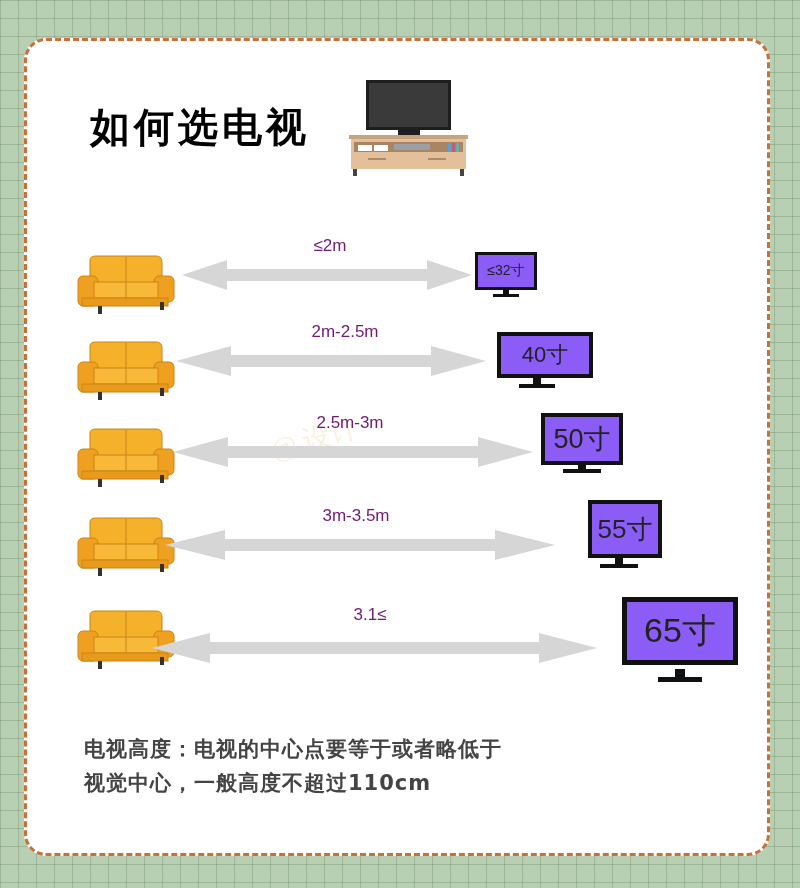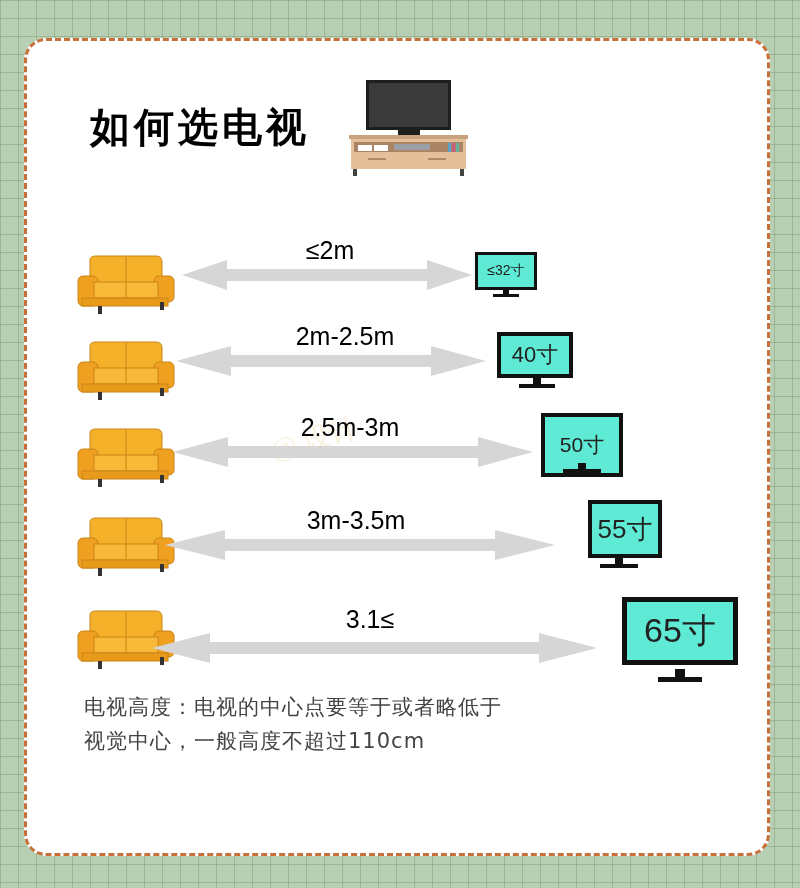--- a/index.html
+++ b/index.html
@@ -18,33 +18,33 @@
   }
   .title {
     position:absolute; left:90px; top:100px; font-size:40px; font-weight:bold;
     color:#000000; letter-spacing:4px; font-family:"DejaVu Sans", sans-serif;
   }
   .hero-tv { position:absolute; left:346px; top:78px; width:125px; height:100px; }
   .row { position:absolute; left:0; width:800px; }
   .sofa { position:absolute; left:76px; width:100px; height:62px; }
   .arrow { position:absolute; height:30px; }
   .dist {
-    position:absolute; font-family:"Liberation Sans", sans-serif; font-size:25px; color:#000000;
+    position:absolute; font-family:"Liberation Sans", sans-serif; font-size:17px; color:#701a75;
     text-align:center; white-space:nowrap;
   }
   .tv { position:absolute; }
   .tv .screen {
-    position:absolute; left:0; top:0; right:0; background:#5eead4; border:4px solid #111;
+    position:absolute; left:0; top:0; right:0; background:#8b5cf6; border:4px solid #111;
     box-sizing:border-box; display:flex; align-items:center; justify-content:center;
     font-family:"Liberation Sans", sans-serif; color:#222;
   }
   .tv .neck { position:absolute; background:#111; }
   .tv .base { position:absolute; background:#111; }
   .note {
-    position:absolute; left:84px; top:690px; font-size:21px; font-weight:normal;
+    position:absolute; left:84px; top:732px; font-size:21px; font-weight:bold;
     color:#444; line-height:34px; letter-spacing:1px;
   }
   .watermark {
     position:absolute; left:270px; top:420px; font-size:28px; color:rgba(230,200,120,0.25);
     transform:rotate(-15deg); font-family:"Liberation Serif", serif;
   }
 </style>
 </head>
 <body>
 
@@ -105,21 +105,21 @@
     <rect x="18" y="28" width="64" height="16" fill="#f7b937" stroke="#c98416"></rect>
     <line x1="50" y1="28" x2="50" y2="44" stroke="#c98416"></line>
     <rect x="6" y="44" width="86" height="8" fill="#e89a1a" stroke="#c98416"></rect>
     <rect x="22" y="52" width="4" height="8" fill="#333"></rect>
     <rect x="84" y="48" width="4" height="8" fill="#333"></rect>
   </svg>
   <div class="dist" style="left:280px; top:4px; width:130px;">2m-2.5m</div>
   <svg class="arrow" style="left:176px; top:28px; width:310px;" viewBox="0 0 310 30" preserveAspectRatio="none">
     <polygon points="0,15 55,0 55,9 255,9 255,0 310,15 255,30 255,21 55,21 55,30" fill="#d6d6d6"></polygon>
   </svg>
-  <div class="tv" style="left:497px; top:14px; width:76px; height:58px;">
+  <div class="tv" style="left:497px; top:14px; width:96px; height:58px;">
     <div class="screen" style="height:46px; font-size:22px;">40寸</div>
     <div class="neck" style="left:36px; top:46px; width:8px; height:6px;"></div>
     <div class="base" style="left:22px; top:52px; width:36px; height:4px;"></div>
   </div>
 </div>
 
 <div class="row" style="top:405px;">
   <svg class="sofa" style="top:22px;" viewBox="0 0 100 62">
     <path d="M14 6 Q14 2 20 2 L80 2 Q86 2 86 8 L86 30 L14 30 Z" fill="#f5b12a" stroke="#c98416" stroke-width="1"></path>
     <line x1="50" y1="3" x2="50" y2="30" stroke="#c98416"></line>
@@ -129,21 +129,21 @@
     <line x1="50" y1="28" x2="50" y2="44" stroke="#c98416"></line>
     <rect x="6" y="44" width="86" height="8" fill="#e89a1a" stroke="#c98416"></rect>
     <rect x="22" y="52" width="4" height="8" fill="#333"></rect>
     <rect x="84" y="48" width="4" height="8" fill="#333"></rect>
   </svg>
   <div class="dist" style="left:285px; top:8px; width:130px;">2.5m-3m</div>
   <svg class="arrow" style="left:173px; top:32px; width:360px;" viewBox="0 0 360 30" preserveAspectRatio="none">
     <polygon points="0,15 55,0 55,9 305,9 305,0 360,15 305,30 305,21 55,21 55,30" fill="#d6d6d6"></polygon>
   </svg>
   <div class="tv" style="left:541px; top:8px; width:82px; height:62px;">
-    <div class="screen" style="height:64px; font-size:21px;">50寸</div>
+    <div class="screen" style="height:52px; font-size:27px;">50寸</div>
     <div class="neck" style="left:37px; top:50px; width:8px; height:6px;"></div>
     <div class="base" style="left:22px; top:56px; width:38px; height:4px;"></div>
   </div>
 </div>
 
 <div class="row" style="top:494px;">
   <svg class="sofa" style="top:22px;" viewBox="0 0 100 62">
     <path d="M14 6 Q14 2 20 2 L80 2 Q86 2 86 8 L86 30 L14 30 Z" fill="#f5b12a" stroke="#c98416" stroke-width="1"></path>
     <line x1="50" y1="3" x2="50" y2="30" stroke="#c98416"></line>
     <rect x="2" y="22" width="20" height="30" rx="5" fill="#f0a020" stroke="#c98416"></rect>

